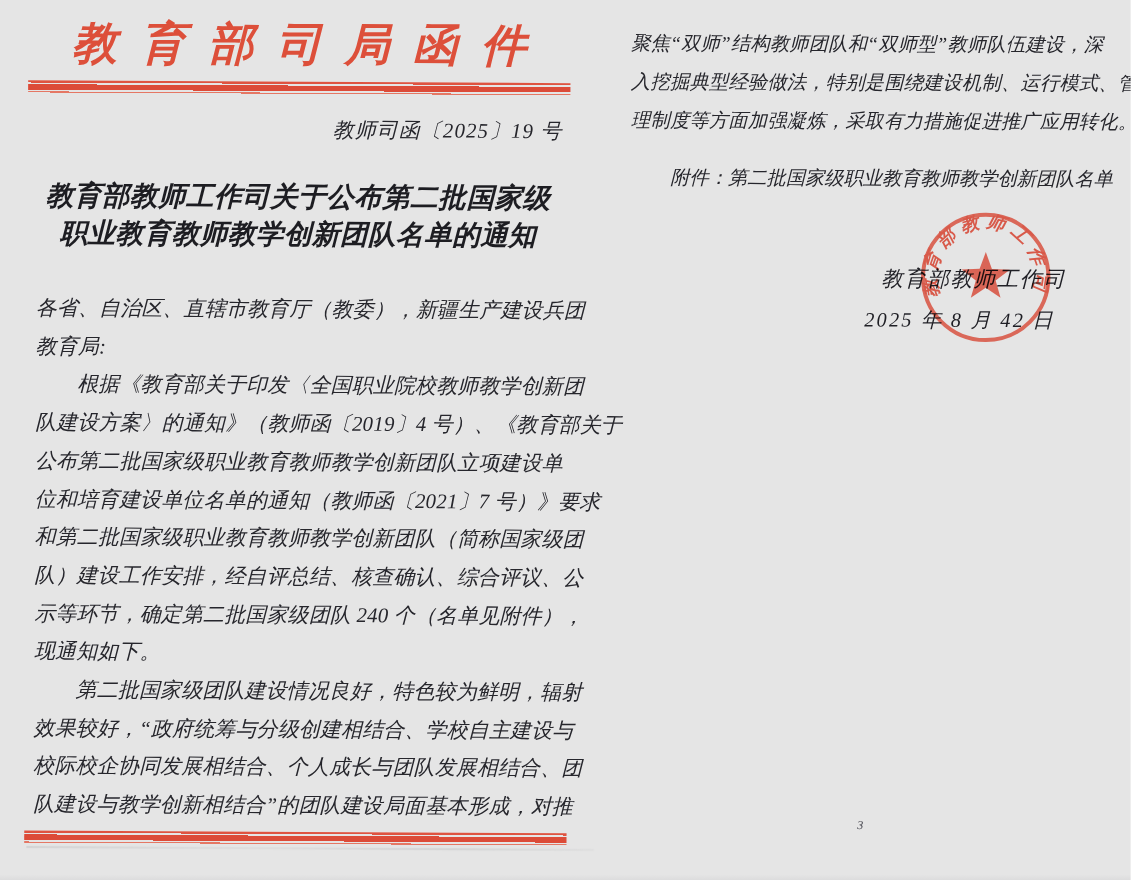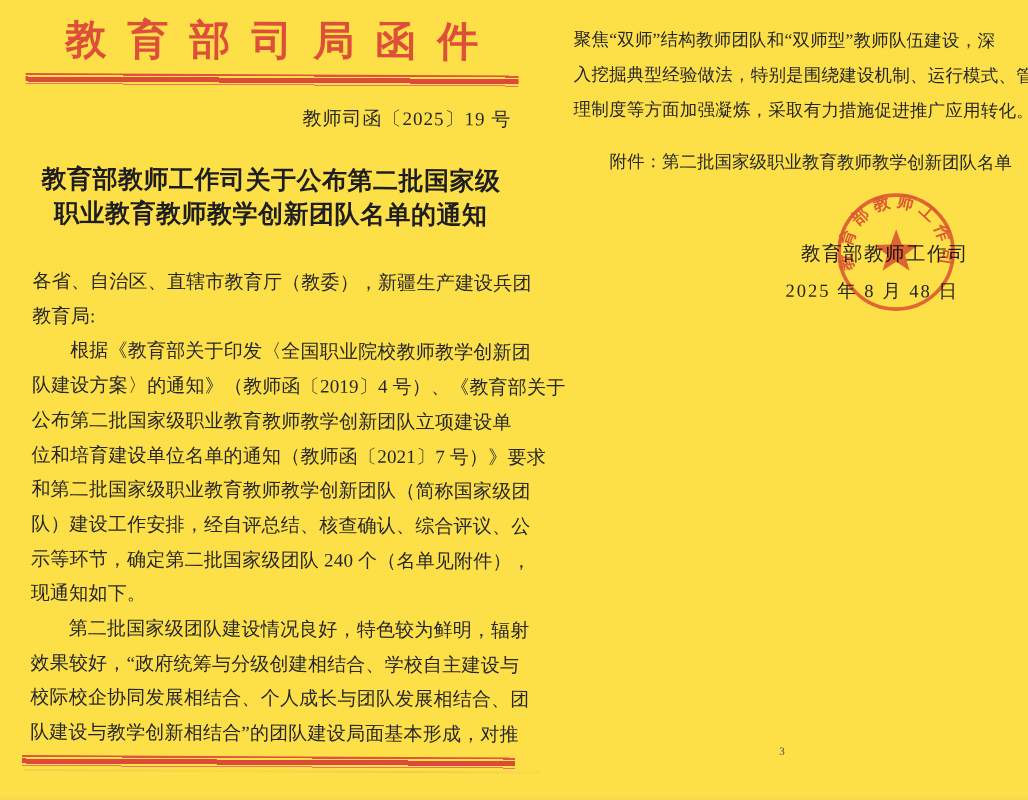--- a/index.html
+++ b/index.html
@@ -1,24 +1,25 @@
 <!DOCTYPE html>
 <html><head>
 <meta charset="utf-8">
 <style>
   * { margin: 0; padding: 0; box-sizing: border-box; }
   html, body { background: #ffffff; }
   .canvas {
     position: relative;
     width: 1028px;
     height: 800px;
-    background: #fde047;
+    background: #e5e5e5;
     overflow: hidden;
     font-family: "Liberation Serif", "DejaVu Serif", serif;
     color: #2b2b31;
+    font-style: italic;
   }
   
   .left-page {
     position: absolute; left: 28px; top: 0; width: 488px; height: 790px;
     transform: rotate(0.3deg); transform-origin: left top;
   }
   .masthead {
     position: absolute; top: 16px; left: 0; width: 100%;
     text-align: center; text-indent: 21px;
     font-size: 41px; line-height: 46px; font-weight: 700;
@@ -138,21 +139,21 @@
     <div class="right-body">
       <div class="line">聚焦“双师”结构教师团队和“双师型”教师队伍建设，深</div>
       <div class="line">入挖掘典型经验做法，特别是围绕建设机制、运行模式、管</div>
       <div class="line">理制度等方面加强凝炼，采取有力措施促进推广应用转化。</div>
     </div>
 
     <div class="attachment-line">附件：第二批国家级职业教育教师教学创新团队名单</div>
 
     <div class="sig-org">教育部教师工作司</div>
 
-    <div class="sig-date">2025 年 8 月 48 日</div>
+    <div class="sig-date">2025 年 8 月 42 日</div>
 
     <div class="seal">
       <svg width="130" height="130" viewBox="0 0 130 130">
         <circle cx="65" cy="63" r="57" fill="none" stroke="#d6402e" stroke-width="3.6" opacity="0.9"></circle>
         <polygon points="65,40 59.4,55.3 43.1,55.9 56,65.9 51.5,81.6 65,72.5 78.5,81.6 74,65.9 86.9,55.9 70.6,55.3" fill="#d6402e" opacity="0.92"></polygon>
         <path id="sealTextPath" d="M 24.2,82 A 45,45 0 1 1 105.8,82" fill="none"></path>
         <text font-size="16.5" fill="#d6402e" letter-spacing="5.5" font-family="Liberation Serif, DejaVu Serif, serif" font-weight="700">
           <textPath href="#sealTextPath" startOffset="2">教育部教师工作司</textPath>
         </text>
       </svg>

